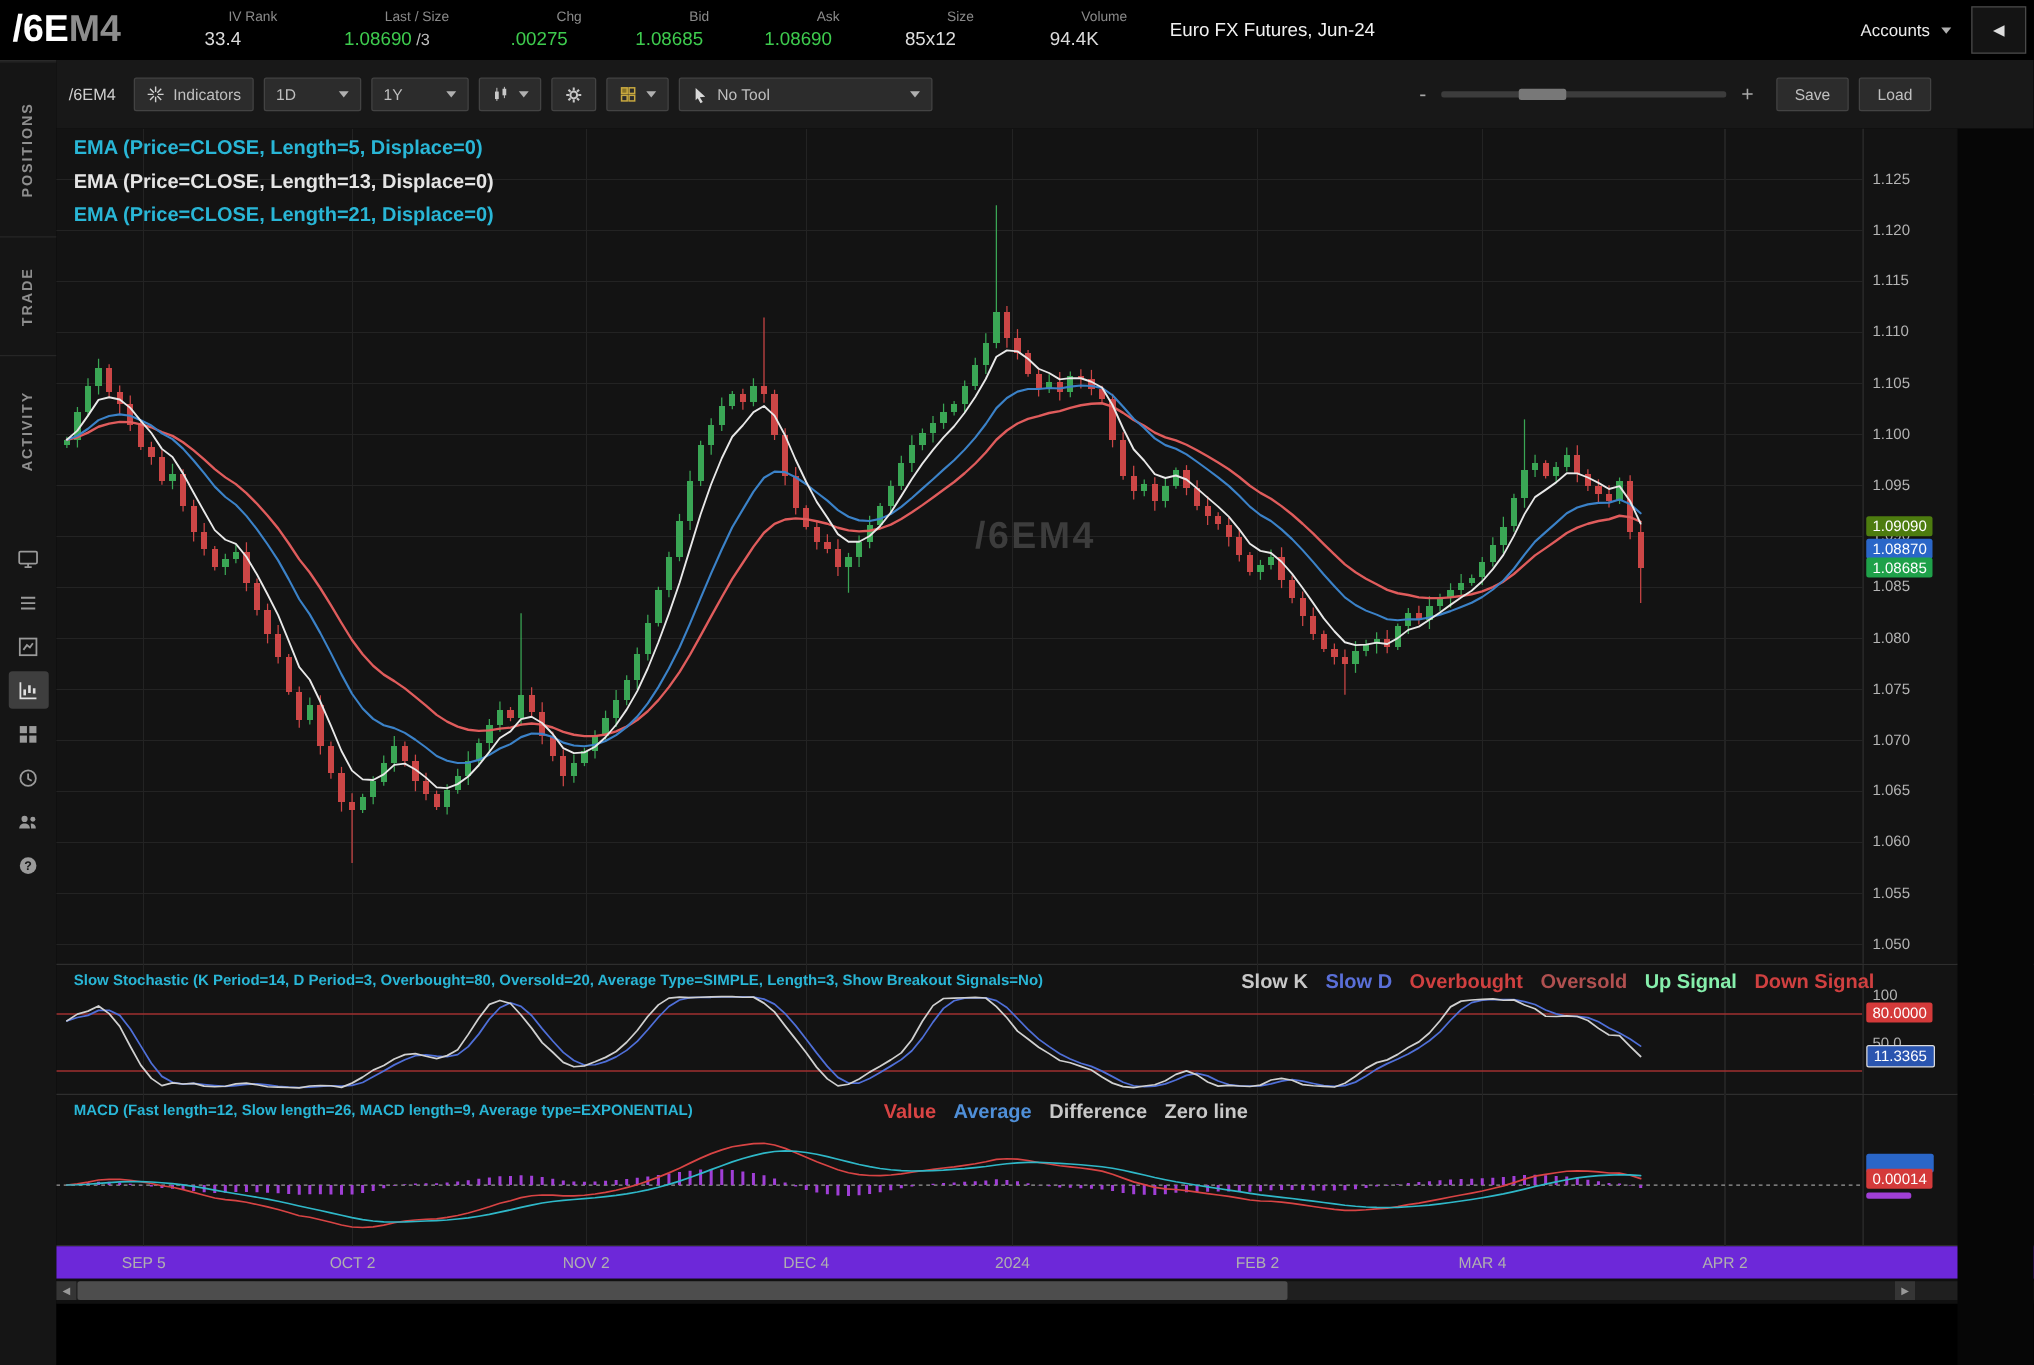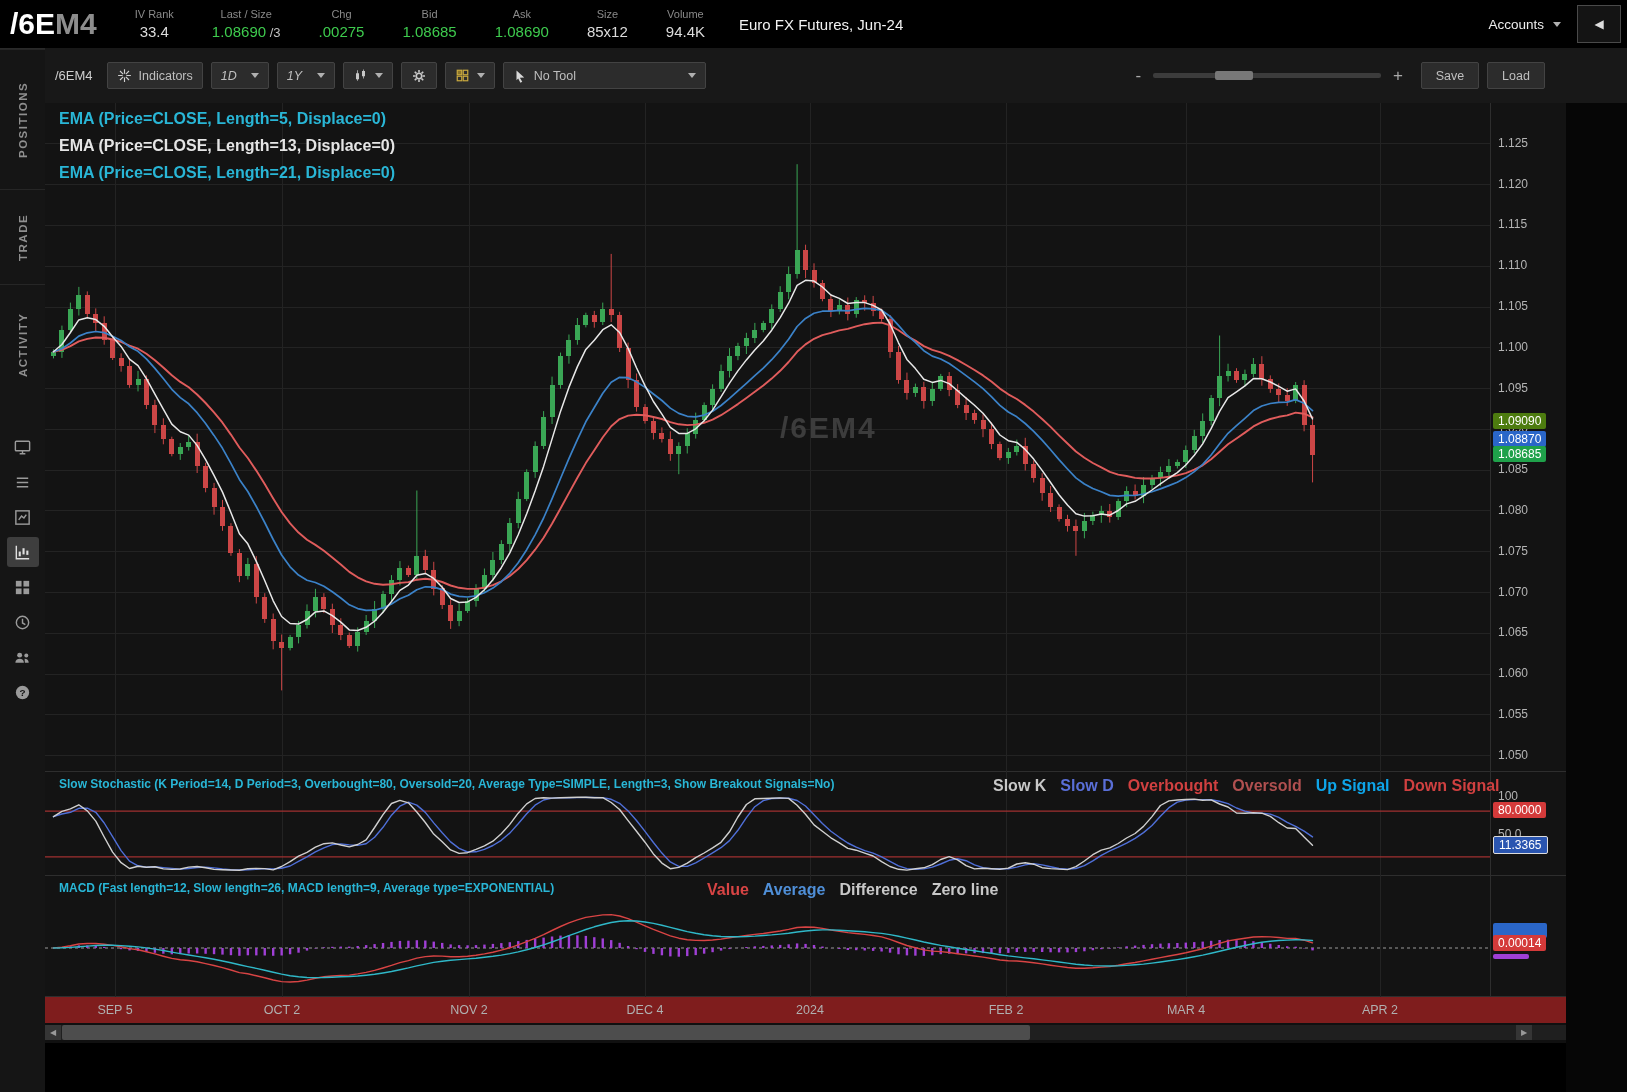--- a/index.html
+++ b/index.html
@@ -10,21 +10,21 @@
     font-family:"Liberation Sans", sans-serif;
     -webkit-font-smoothing:antialiased;
   }
   
   .header { position:absolute; top:0; left:0; width:1627px; height:48px;
     background:#000; display:flex; align-items:center; padding-left:10px; z-index:20; }
   .sym { font-size:30px; font-weight:bold; color:#fff; line-height:48px; }
   .sym .suffix { color:#8d8d8d; }
   .hfields { display:flex; align-items:center; }
   .hfield { text-align:center; margin-left:38px; }
-  .hfield .lbl { font-size:11px; color:#8a8a8a; }
+  .hfield .lbl { font-size:11px; color:#8a8a8a;margin-left:48px; }
   .hfield .val { font-size:15px; margin-top:3px; color:#dcdcdc; }
   .hfield .val.green { color:#3ecb4e; }
   .hfield .val .extra { color:#c0c0c0; font-size:13px; }
   .desc { margin-left:34px; font-size:15px; color:#f2f2f2; }
   .accounts { margin-left:auto; display:flex; align-items:center; gap:9px;
     font-size:13.5px; color:#ececec; margin-right:16px; cursor:default; }
   .caret { width:0; height:0; border-left:4.5px solid transparent;
     border-right:4.5px solid transparent; border-top:5.5px solid #b0b0b0; display:inline-block; }
   .collapse-btn { width:44px; height:38px; border:1px solid #4a4a4a; background:#141414;
     color:#ddd; font-size:12px; display:flex; align-items:center; justify-content:center; margin-right:6px; }
@@ -41,21 +41,21 @@
   .sicon.active { background:#3e3e3e; }
   
   .main { position:absolute; left:45px; top:48px; width:1582px; bottom:0; background:#000; }
   
   .toolbar { height:55px; background:#181818; display:flex; align-items:center;
     padding:0 10px 0 10px; gap:8px; }
   .tb-symbol { color:#cfcfcf; font-size:13px; margin-right:6px; }
   .tbtn { height:27px; background:#2c2c2c; border:1px solid #434343; border-radius:2px;
     color:#bfbfbf; font-size:12.5px; display:flex; align-items:center; padding:0 9px; gap:7px;
     font-family:"Liberation Sans", sans-serif; }
-  .tbtn.drop { width:58px; justify-content:space-between;font-style:italic; }
+  .tbtn.drop { width:78px; justify-content:space-between; }
   .tbtn.wide { width:203px; }
   .tbtn.wide .caret { margin-left:auto; }
   .tbtn.push { min-width:58px; justify-content:center; }
   .zoom { display:flex; align-items:center; gap:12px; margin-left:auto; margin-right:10px;
     color:#a8a8a8; font-size:17px; }
   .ztrack { width:228px; height:5px; background:#3c3c3c; position:relative; border-radius:2px; }
   .zthumb { position:absolute; left:62px; top:-2px; width:38px; height:9px; background:#787878; border-radius:2px; }
   .tb-endpad { width:64px; flex:none; }
   
   .chart-wrap { position:relative; height:669px; background:#131313; border-bottom:1px solid #2e2e2e; }
@@ -67,21 +67,21 @@
     border-left:1px solid #2e2e2e; background:#131313; z-index:2; }
   .tick { position:absolute; left:7px; font-size:12px; color:#b4b4b4; white-space:nowrap; }
   .bubble { position:absolute; left:2px; padding:1px 5px; font-size:12px; color:#fff;
     border-radius:2px; white-space:nowrap; z-index:3; }
   .ema-labels { position:absolute; left:14px; top:7px; z-index:3; }
   .ema-labels div { font-size:16px; font-weight:bold; margin-bottom:9px; }
   .panel-title { position:absolute; left:14px; top:5px; font-size:12px; font-weight:bold;
     color:#29b6d6; z-index:3; white-space:nowrap; }
   .legend { position:absolute; top:5px; display:flex; gap:14px; font-size:16px; font-weight:bold; z-index:3; }
   
-  .taxis { position:relative; height:26px; background:#7f1d1d; }
+  .taxis { position:relative; height:26px; background:#6d28d9; }
   .taxis span { position:absolute; top:6px; transform:translateX(-50%);
     font-size:12.5px; color:#b0b0b0; }
   .scrollbar { position:relative; height:20px; background:#101010; }
   .sb-track { position:absolute; left:0; right:0; top:2px; height:15px; background:#1f1f1f; }
   .sb-thumb { position:absolute; left:17px; width:968px; top:2px; height:15px; background:#4d4d4d; border-radius:2px; }
   .sb-btn { position:absolute; top:2px; width:16px; height:15px; background:#353535; color:#999;
     font-size:8px; display:flex; align-items:center; justify-content:center; }
   .right-black { position:absolute; top:55px; bottom:0; left:1521px; width:61px; background:#060606; z-index:6; }
 </style>
 </head>
@@ -634,21 +634,21 @@
         <line x1="0" x2="1445" y1="84.8" y2="84.8" stroke="#a03030" stroke-width="1.2"></line>
         <polyline points="8.5,44.7 16.9,42.0 25.4,40.3 33.8,36.3 42.3,36.2 50.8,40.3 59.2,51.0 67.6,64.7 76.1,78.6 84.5,89.1 93.0,93.8 101.4,95.3 109.9,94.7 118.3,95.6 126.8,96.4 135.3,97.1 143.7,96.5 152.1,95.5 160.6,95.1 169.0,95.9 177.5,97.0 185.9,97.7 194.4,98.0 202.8,97.7 211.3,97.2 219.7,96.6 228.2,96.9 236.6,96.3 245.1,94.0 253.5,89.4 262.0,84.8 270.4,79.9 278.9,75.8 287.3,72.6 295.8,71.9 304.3,72.9 312.7,73.4 321.1,71.7 329.6,65.3 338.0,55.3 346.5,43.2 354.9,34.2 363.4,30.2 371.8,33.1 380.3,40.4 388.7,50.9 397.2,60.8 405.6,69.9 414.1,76.4 422.5,80.0 431.0,79.8 439.4,77.3 447.9,73.5 456.3,68.3 464.8,61.1 473.2,51.8 481.7,41.8 490.1,33.2 498.6,28.0 507.0,26.1 515.5,25.8 523.9,25.8 532.4,25.6 540.8,25.4 549.3,25.5 557.8,25.6 566.2,27.3 574.6,31.3 583.1,38.9 591.5,48.5 600.0,59.4 608.4,70.5 616.9,81.1 625.3,89.9 633.8,94.4 642.3,94.4 650.7,90.8 659.1,86.0 667.6,80.9 676.0,75.7 684.5,68.6 692.9,58.3 701.4,45.7 709.8,34.7 718.3,28.6 726.7,26.5 735.2,26.2 743.6,26.2 752.1,28.5 760.5,34.0 769.0,42.8 777.4,51.5 785.9,59.3 794.3,65.3 802.8,71.0 811.2,75.2 819.7,78.6 828.1,81.1 836.6,84.9 845.0,89.3 853.5,93.8 861.9,96.6 870.4,97.4 878.8,96.9 887.3,95.1 895.7,92.0 904.2,88.3 912.6,86.7 921.1,88.7 929.5,92.8 938.0,95.6 946.4,96.7 954.9,96.8 963.3,96.7 971.8,95.1 980.2,92.9 988.7,91.6 997.1,92.9 1005.6,94.8 1014.0,96.5 1022.5,97.1 1030.9,96.5 1039.4,93.7 1047.8,88.8 1056.3,83.3 1064.8,78.9 1073.2,75.2 1081.6,71.2 1090.1,66.3 1098.5,60.6 1107.0,53.5 1115.4,44.2 1123.9,35.7 1132.3,30.1 1140.8,28.1 1149.3,27.6 1157.7,27.6 1166.1,27.7 1174.6,29.3 1183.0,31.6 1191.5,36.0 1199.9,39.1 1208.4,41.0 1216.8,41.1 1225.3,42.1 1233.8,45.4 1242.2,50.4 1250.6,54.4 1259.1,59.2 1267.5,64.9 " fill="none" stroke="#4f6fd8" stroke-width="1.4" stroke-linejoin="round" stroke-linecap="round"></polyline>
         <polyline points="8.5,44.7 16.9,39.3 25.4,36.9 33.8,32.8 42.3,38.9 50.8,49.1 59.2,65.0 67.6,80.1 76.1,90.7 84.5,96.5 93.0,94.3 101.4,95.2 109.9,94.7 118.3,96.9 126.8,97.4 135.3,97.0 143.7,95.1 152.1,94.5 160.6,95.8 169.0,97.4 177.5,97.7 185.9,98.0 194.4,98.3 202.8,96.8 211.3,96.4 219.7,96.6 228.2,97.9 236.6,94.5 245.1,89.7 253.5,84.1 262.0,80.4 270.4,75.2 278.9,71.7 287.3,70.9 295.8,73.0 304.3,74.9 312.7,72.5 321.1,67.8 329.6,55.5 338.0,42.6 346.5,31.5 354.9,28.4 363.4,30.8 371.8,40.0 380.3,50.5 388.7,62.1 397.2,69.8 405.6,77.9 414.1,81.4 422.5,80.7 431.0,77.4 439.4,73.9 447.9,69.2 456.3,61.8 464.8,52.4 473.2,41.2 481.7,31.9 490.1,26.5 498.6,25.7 507.0,26.1 515.5,25.8 523.9,25.5 532.4,25.3 540.8,25.3 549.3,25.8 557.8,25.7 566.2,30.5 574.6,37.5 583.1,48.7 591.5,59.3 600.0,70.2 608.4,81.9 616.9,91.1 625.3,96.7 633.8,95.4 642.3,91.2 650.7,85.7 659.1,81.0 667.6,75.9 676.0,70.3 684.5,59.8 692.9,45.0 701.4,32.5 709.8,26.8 718.3,26.5 726.7,26.2 735.2,25.9 743.6,26.4 752.1,33.3 760.5,42.2 769.0,52.9 777.4,59.2 785.9,65.8 794.3,70.9 802.8,76.4 811.2,78.2 819.7,81.1 828.1,84.0 836.6,89.6 845.0,94.5 853.5,97.3 861.9,98.1 870.4,96.8 878.8,95.8 887.3,92.6 895.7,87.5 904.2,84.7 912.6,87.9 921.1,93.6 929.5,96.9 938.0,96.3 946.4,96.8 954.9,97.2 963.3,96.1 971.8,92.0 980.2,90.7 988.7,92.2 997.1,95.7 1005.6,96.6 1014.0,97.1 1022.5,97.6 1030.9,94.6 1039.4,89.0 1047.8,82.7 1056.3,78.1 1064.8,75.9 1073.2,71.5 1081.6,66.0 1090.1,61.5 1098.5,54.4 1107.0,44.6 1115.4,33.5 1123.9,28.9 1132.3,28.0 1140.8,27.5 1149.3,27.1 1157.7,28.2 1166.1,27.9 1174.6,32.0 1183.0,35.0 1191.5,41.0 1199.9,41.2 1208.4,40.7 1216.8,41.2 1225.3,44.4 1233.8,50.7 1242.2,56.0 1250.6,56.5 1259.1,65.1 1267.5,73.2 " fill="none" stroke="#d0d0d0" stroke-width="1.4" stroke-linejoin="round" stroke-linecap="round"></polyline>
       </svg>
     <div class="panel-title">Slow Stochastic (K Period=14, D Period=3, Overbought=80, Oversold=20, Average Type=SIMPLE, Length=3, Show Breakout Signals=No)</div>
     <div class="legend" id="stochLegend" style="left:948px">
         <span style="color: rgb(200, 200, 200);">Slow K</span>
         <span style="color: rgb(90, 111, 216);">Slow D</span>
         <span style="color: rgb(208, 64, 64);">Overbought</span>
         <span style="color: rgb(176, 80, 80);">Oversold</span>
-        <span style="color: #0ea5e9;">Up Signal</span>
+        <span style="color: #86efac;">Up Signal</span>
         <span style="color: rgb(208, 64, 64);">Down Signal</span>
       </div>
     <div class="axis-col" id="stochAxis">
         <span class="tick" style="top: 17px;">100</span>
         <span class="tick" style="top: 55px;">50.0</span>
         <div class="bubble" style="background: rgb(212, 58, 58); top: 30.2px;">80.0000</div>
         <div class="bubble" style="background: rgb(42, 85, 176); border: 1px solid rgb(220, 220, 220); top: 64.2462px;">11.3365</div>
       </div>
   </div>
 

